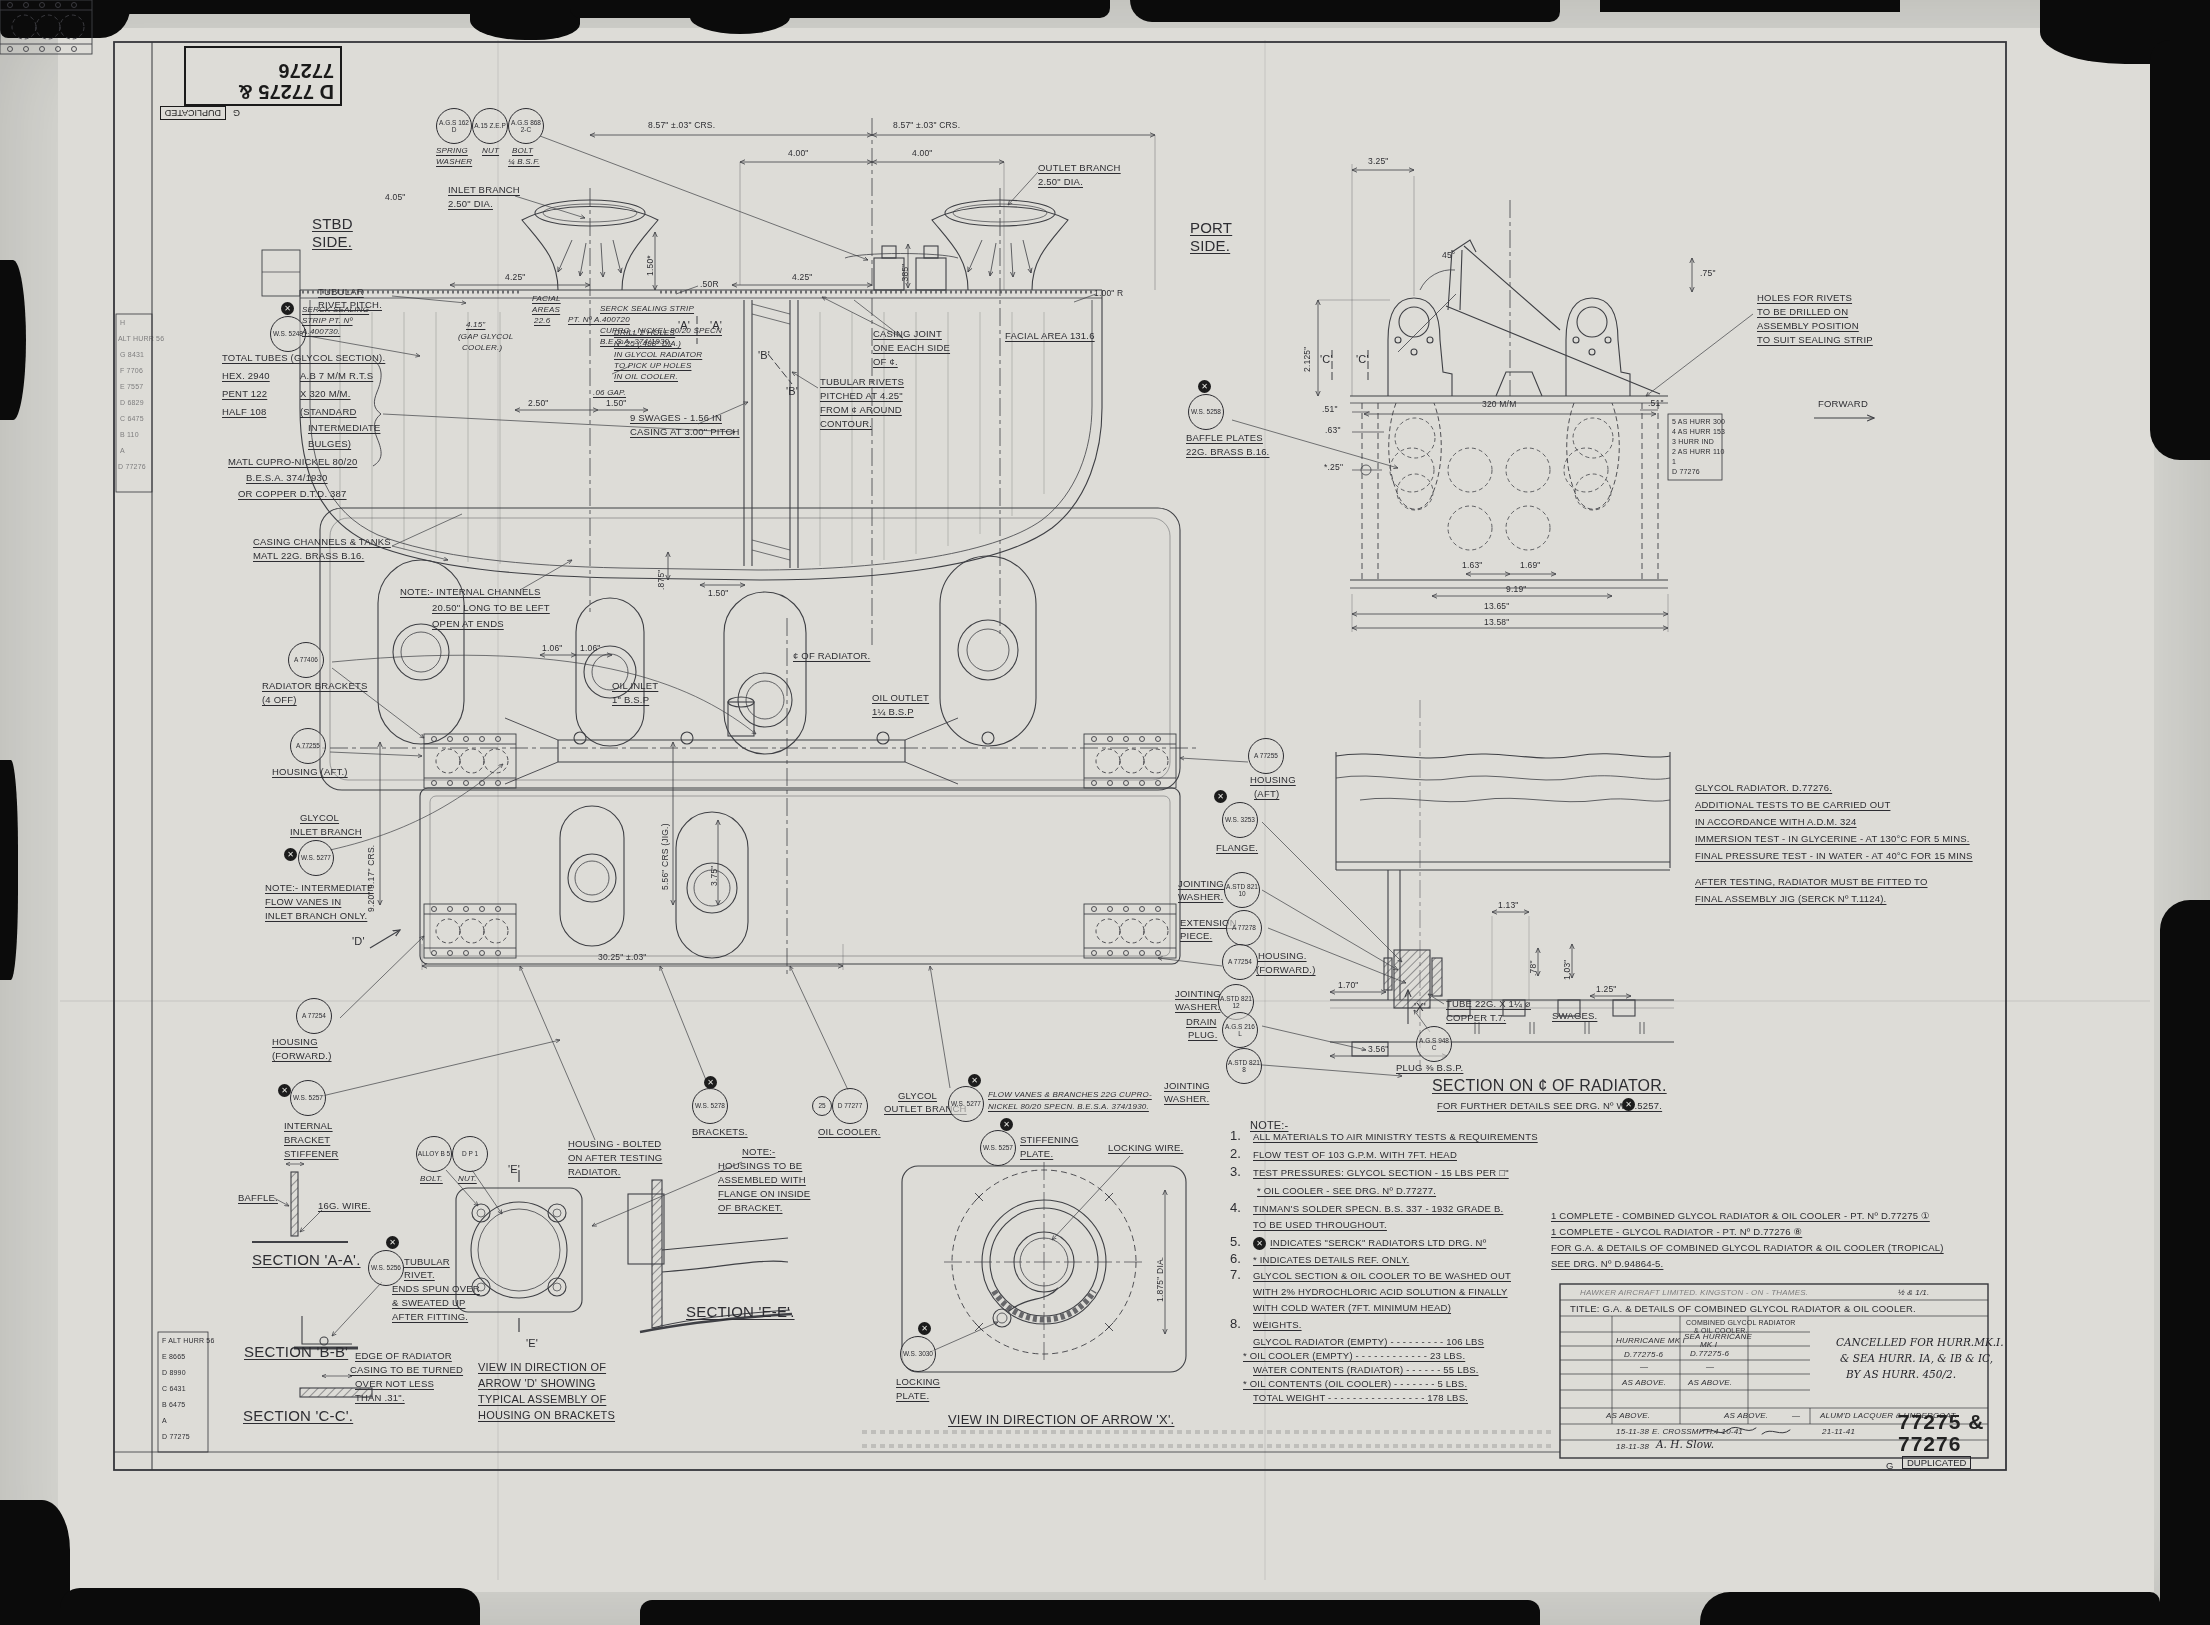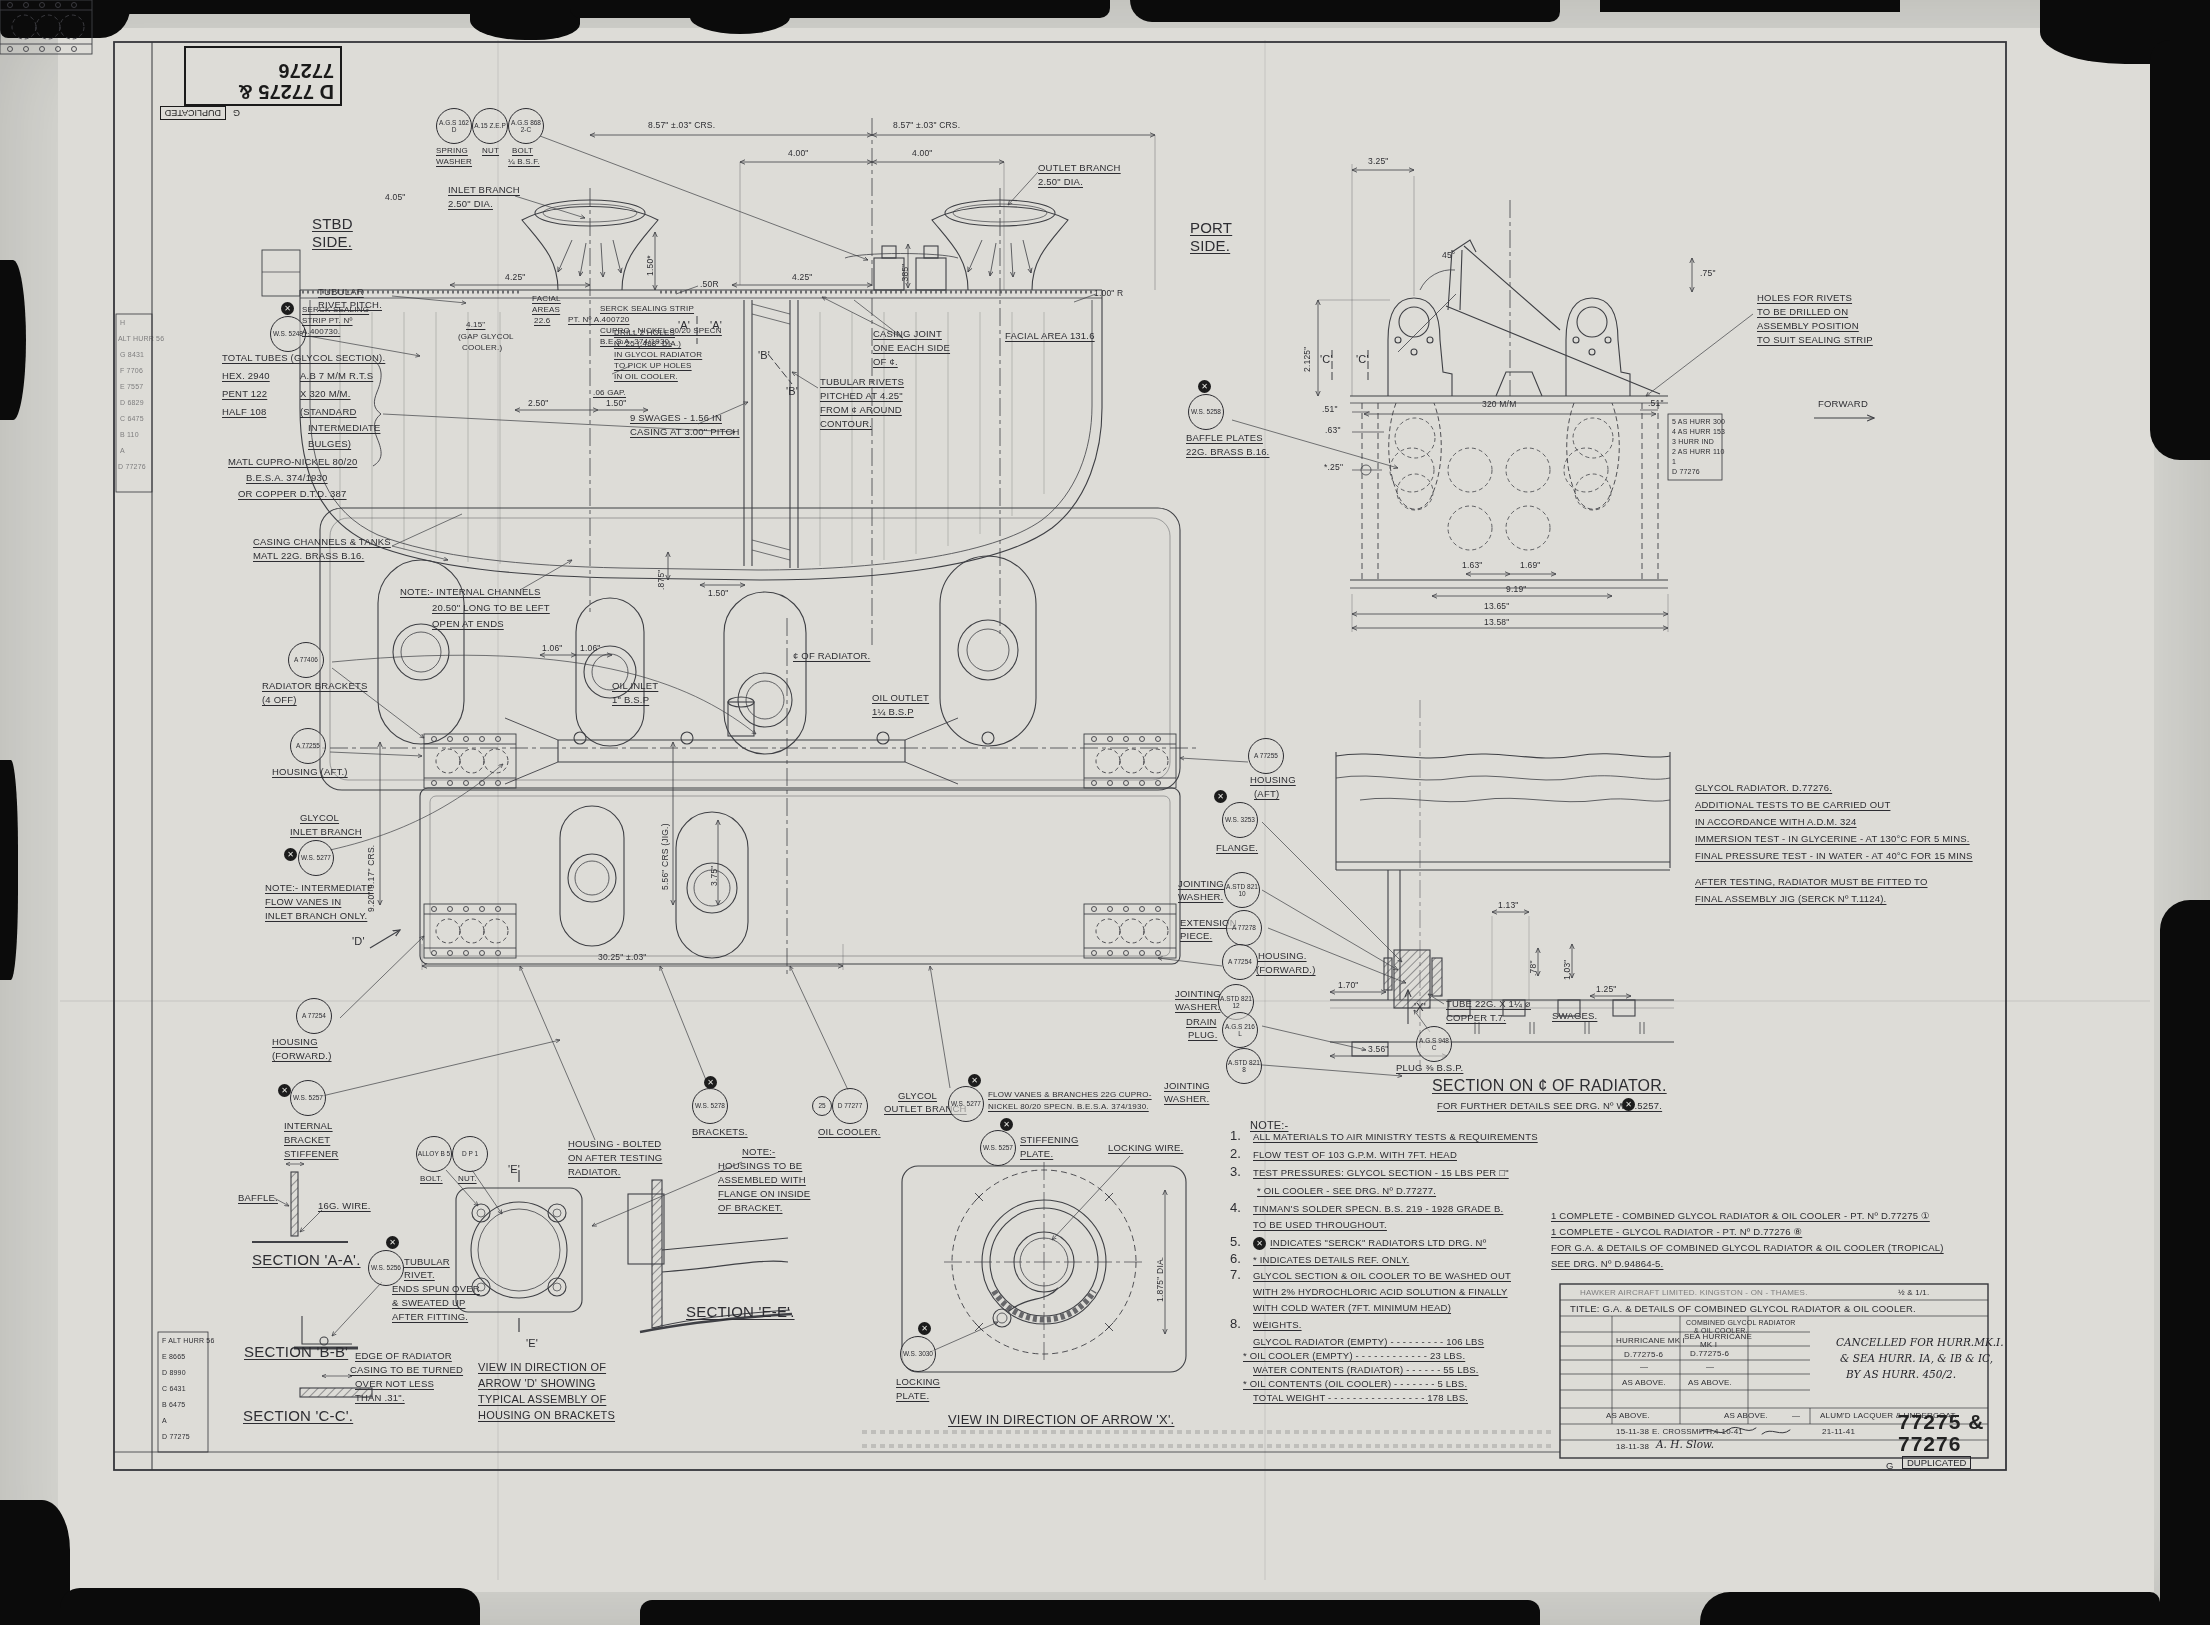--- a/index.html
+++ b/index.html
@@ -7,21 +7,21 @@
        font-family:"Liberation Sans","DejaVu Sans",sans-serif;}
   #paper{position:absolute;left:0;top:0;width:2210px;height:1625px;background:#d7d7d2;
          box-shadow:inset 0 0 120px rgba(0,0,0,.18);}
   #inner{position:absolute;left:58px;top:28px;width:2096px;height:1564px;background:#dddcd7;}
   .blk{position:absolute;background:#0b0b0b;}
   .crease{position:absolute;background:#000;opacity:.05;}
   .lbl{position:absolute;font-size:9.5px;line-height:1.3;color:#2d2d32;letter-spacing:.2px;
        white-space:nowrap;}
   .u{text-decoration:underline;text-underline-offset:2px;text-decoration-thickness:.8px;}
   .dim{font-size:8.5px;}
-  .s7{font-size:7px;}.s8{font-size:8px;}.s11{font-size:11px;}.s13{font-size:13px;}
+  .s7{font-size:7px;}.s8{font-size:8px;font-style:italic;}.s11{font-size:11px;}.s13{font-size:13px;}
   .s15{font-size:15px;}.s16{font-size:16px;}
   .faint{opacity:.55;}
   .vert{transform:rotate(-90deg);transform-origin:0 0;}
   .bal{position:absolute;width:34px;height:34px;border:1.2px solid #2d2d32;border-radius:50%;
        display:flex;align-items:center;justify-content:center;text-align:center;
        font-size:6.5px;line-height:1.1;color:#2d2d32;background:rgba(221,220,215,.6);}
   .bal.sm{width:18px;height:18px;}
   .serck{position:absolute;width:13px;height:13px;border-radius:50%;background:#1c1c1c;
          color:#e9e9e4;font-size:8px;line-height:13px;text-align:center;font-weight:bold;}
   .num{position:absolute;font-size:13px;color:#2d2d32;}
@@ -698,21 +698,21 @@
 
 <div class="lbl u s11" style="left:1250px;top:1118px">NOTE:-</div>
 <div class="num" style="left:1230px;top:1128px">1.</div>
 <div class="lbl u" style="left:1253px;top:1131px">ALL MATERIALS TO AIR MINISTRY TESTS &amp; REQUIREMENTS</div>
 <div class="num" style="left:1230px;top:1146px">2.</div>
 <div class="lbl u" style="left:1253px;top:1149px">FLOW TEST OF 103 G.P.M. WITH 7FT. HEAD</div>
 <div class="num" style="left:1230px;top:1164px">3.</div>
 <div class="lbl u" style="left:1253px;top:1167px">TEST PRESSURES: GLYCOL SECTION - 15 LBS PER □"</div>
 <div class="lbl u" style="left:1257px;top:1185px">* OIL COOLER - SEE DRG. Nº D.77277.</div>
 <div class="num" style="left:1230px;top:1200px">4.</div>
-<div class="lbl u" style="left:1253px;top:1203px">TINMAN'S SOLDER SPECN. B.S. 219 - 1928 GRADE B.</div>
+<div class="lbl u" style="left:1253px;top:1203px">TINMAN'S SOLDER SPECN. B.S. 337 - 1932 GRADE B.</div>
 <div class="lbl u" style="left:1253px;top:1219px">TO BE USED THROUGHOUT.</div>
 <div class="num" style="left:1230px;top:1234px">5.</div>
 <div class="serck" style="left:1253px;top:1237px">✕</div>
 <div class="lbl u" style="left:1270px;top:1237px">INDICATES "SERCK" RADIATORS LTD DRG. Nº</div>
 <div class="num" style="left:1230px;top:1251px">6.</div>
 <div class="lbl u" style="left:1253px;top:1254px">* INDICATES DETAILS REF. ONLY.</div>
 <div class="num" style="left:1230px;top:1267px">7.</div>
 <div class="lbl u" style="left:1253px;top:1270px">GLYCOL SECTION &amp; OIL COOLER TO BE WASHED OUT</div>
 <div class="lbl u" style="left:1253px;top:1286px">WITH 2% HYDROCHLORIC ACID SOLUTION &amp; FINALLY</div>
 <div class="lbl u" style="left:1253px;top:1302px">WITH COLD WATER (7FT. MINIMUM HEAD)</div>

